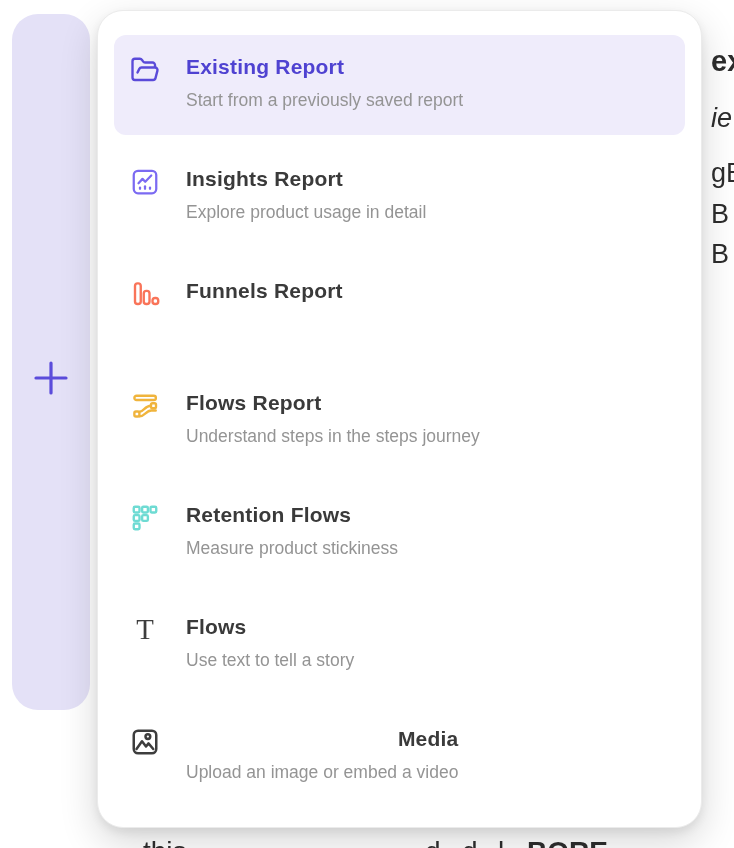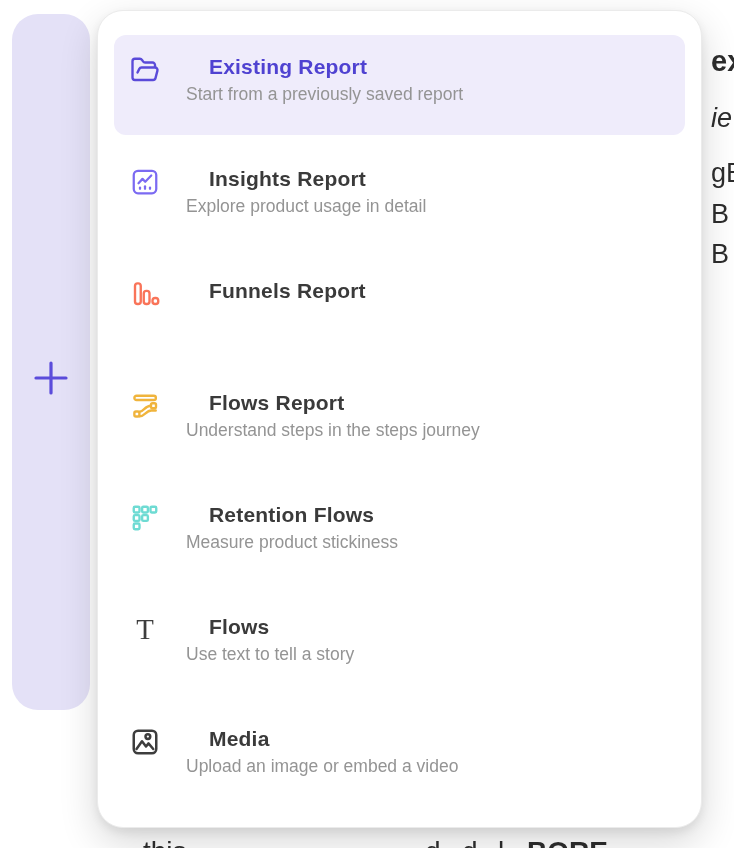--- a/index.html
+++ b/index.html
@@ -19,27 +19,27 @@
 
   
   .menu { position:absolute; left:97px; top:10px; width:605px; height:818px;
           background:#ffffff; border:1px solid #ebebeb; border-radius:26px;
           box-shadow:0 4px 10px rgba(0,0,0,0.07), 0 14px 38px rgba(0,0,0,0.16);
           padding:24px 16px; }
 
   .row { display:flex; gap:26px; align-items:flex-start;
          height:100px; padding:18px 16px 0 16px; margin-bottom:12px;
          border-radius:12px; cursor:pointer; }
-  .row:last-child { margin-bottom:0; }
+  .row:last-child { margin-bottom:0;text-align:right; }
   .row.selected { background:#efecfb; }
   .icon-slot { width:30px; height:30px; flex:0 0 30px; margin-top:2px; }
   .icon-slot svg { width:30px; height:30px; display:block; }
-  .row .title { font-size:21px; font-weight:700; color:#3a3a3a; line-height:28px; letter-spacing:.2px;margin-left:23px; }
+  .row .title { font-size:21px; font-weight:700; color:#3a3a3a; line-height:28px; letter-spacing:.2px; }
   .row.selected .title { color:#4f42d1; }
-  .row .subtitle { font-size:17.5px; color:#949494; line-height:26px; }
+  .row .subtitle { font-size:17.5px; color:#949494; line-height:26px; margin-top:6px; }
 
   
   .ic { fill:none; stroke-linecap:round; stroke-linejoin:round; }
   .ic-existing { stroke:#5a4ad9; stroke-width:1.9; }
   .ic-insights { stroke:#7b6af2; stroke-width:1.8; }
   .ic-funnels  { stroke:#f97459; stroke-width:1.9; }
   .ic-flows    { stroke:#f0b43c; stroke-width:1.9; }
   .ic-retention{ stroke:#6edbd3; stroke-width:1.9; }
   .ic-dark     { stroke:#3d3d3d; stroke-width:2.0; }
   .ic-plus     { stroke:#5b4cdb; stroke-width:3.2; }

